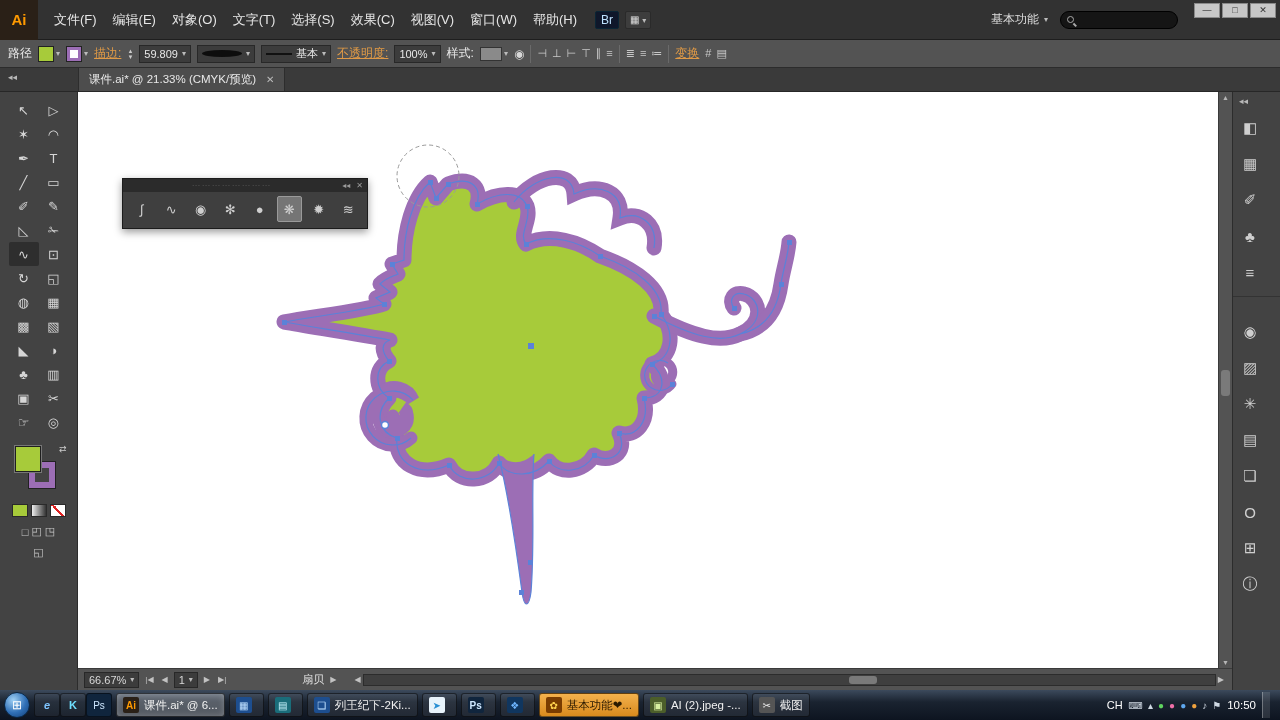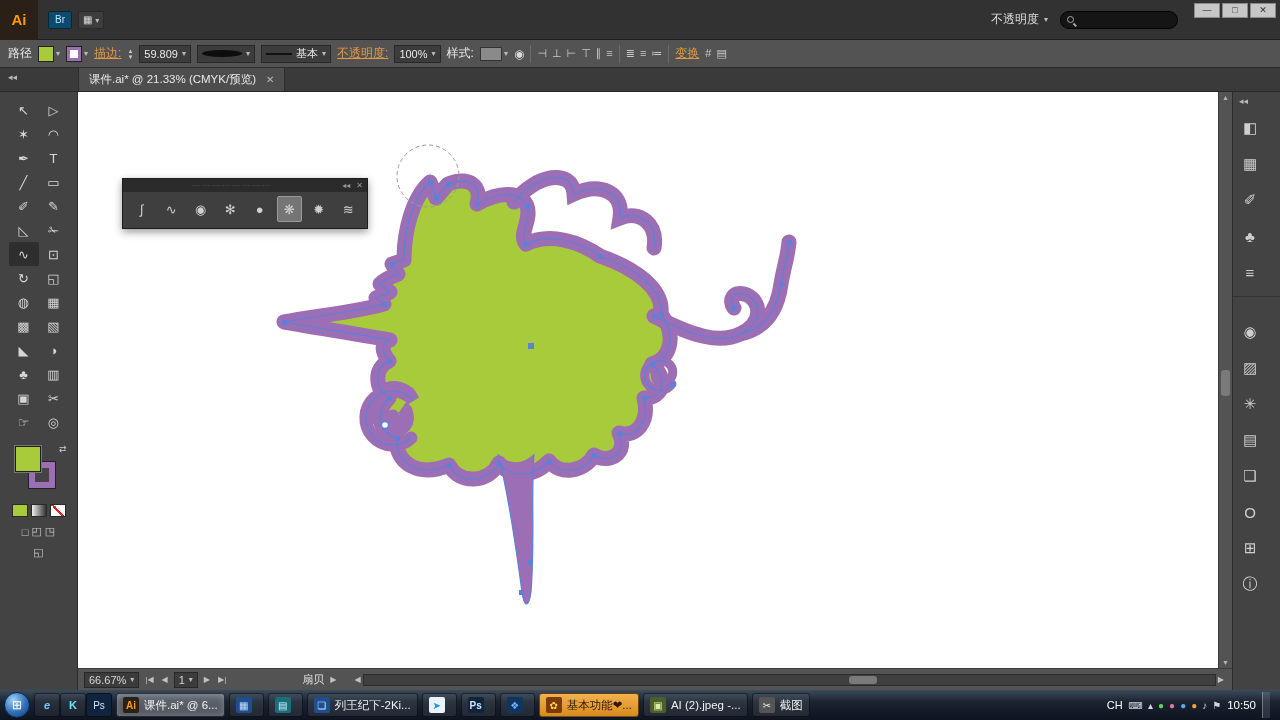--- a/index.html
+++ b/index.html
@@ -7,22 +7,22 @@
               font-family:"Liberation Sans","DejaVu Sans",sans-serif; }
   .app { width:1280px; height:720px; display:flex; flex-direction:column; }
 
   
   .menubar { height:40px; background:#323232; display:flex; align-items:center; gap:2px;
              border-bottom:1px solid #1e1e1e; color:#e6e6e6; font-size:13px; }
   .ai-logo { width:38px; height:40px; background:#2a2017; color:#ff9a00; font-weight:bold;
              display:flex; align-items:center; justify-content:center; font-size:15px; }
   .menus { display:flex; align-items:center; margin-left:6px; }
   .menu-item { padding:4px 8px; cursor:default; }
-  .br-btn { margin-left:8px; width:24px; height:18px; background:#0c4a6e; color:#bfe3ff;
-            border:1px solid #0a2535; font-size:10px; border-radius:2px; }
+  .br-btn { margin-left:8px; width:24px; height:18px; background:#0f172a; color:#bfe3ff;
+            border:1px solid #0a2535; font-size:12px; border-radius:2px; }
   .arr-btn { margin-left:4px; height:18px; background:#3d3d3d; color:#ddd; border:1px solid #2a2a2a;
              font-size:10px; padding:0 4px; border-radius:2px; }
   .spacer { flex:1; }
   .workspace { background:none; border:none; color:#ddd; font-size:12px; display:flex; gap:5px;
                align-items:center; margin-right:10px; }
   .dd { font-size:8px; color:#bbb; }
   .searchbox { width:118px; height:18px; background:#151515; border:1px solid #000; border-radius:9px;
                display:flex; align-items:center; padding-left:6px; margin-right:14px; }
   .mag { width:7px; height:7px; border:1.5px solid #aaa; border-radius:50%; position:relative; }
   .mag::after { content:""; position:absolute; width:4px; height:1.5px; background:#aaa;
@@ -173,28 +173,40 @@
   .showdesk { width:8px; height:26px; background:rgba(255,255,255,.12);
               border-left:1px solid rgba(255,255,255,.3); }
 </style>
 </head>
 <body>
 
 <div class="app">
 
   <header class="menubar">
     <div class="ai-logo">Ai</div>
+    <nav class="menus">
+
+    <span class="menu-item">文件(F)</span>
+        <span class="menu-item">编辑(E)</span>
+        <span class="menu-item">对象(O)</span>
+        <span class="menu-item">文字(T)</span>
+        <span class="menu-item">选择(S)</span>
+        <span class="menu-item">效果(C)</span>
+        <span class="menu-item">视图(V)</span>
+        <span class="menu-item">窗口(W)</span>
+        <span class="menu-item">帮助(H)</span>
+      </nav>
     <button class="br-btn">Br</button>
     <button class="arr-btn">
       <span>▦</span>
       <span class="dd">▾</span>
     </button>
     <div class="spacer"></div>
     <button class="workspace">
-      <span>不透明度</span>
+      <span>基本功能</span>
       <span class="dd">▾</span>
     </button>
     <div class="searchbox">
       <span class="mag"></span>
     </div>
     <div class="winctl">
       <button>—</button>
       <button>□</button>
       <button>✕</button>
     </div>

